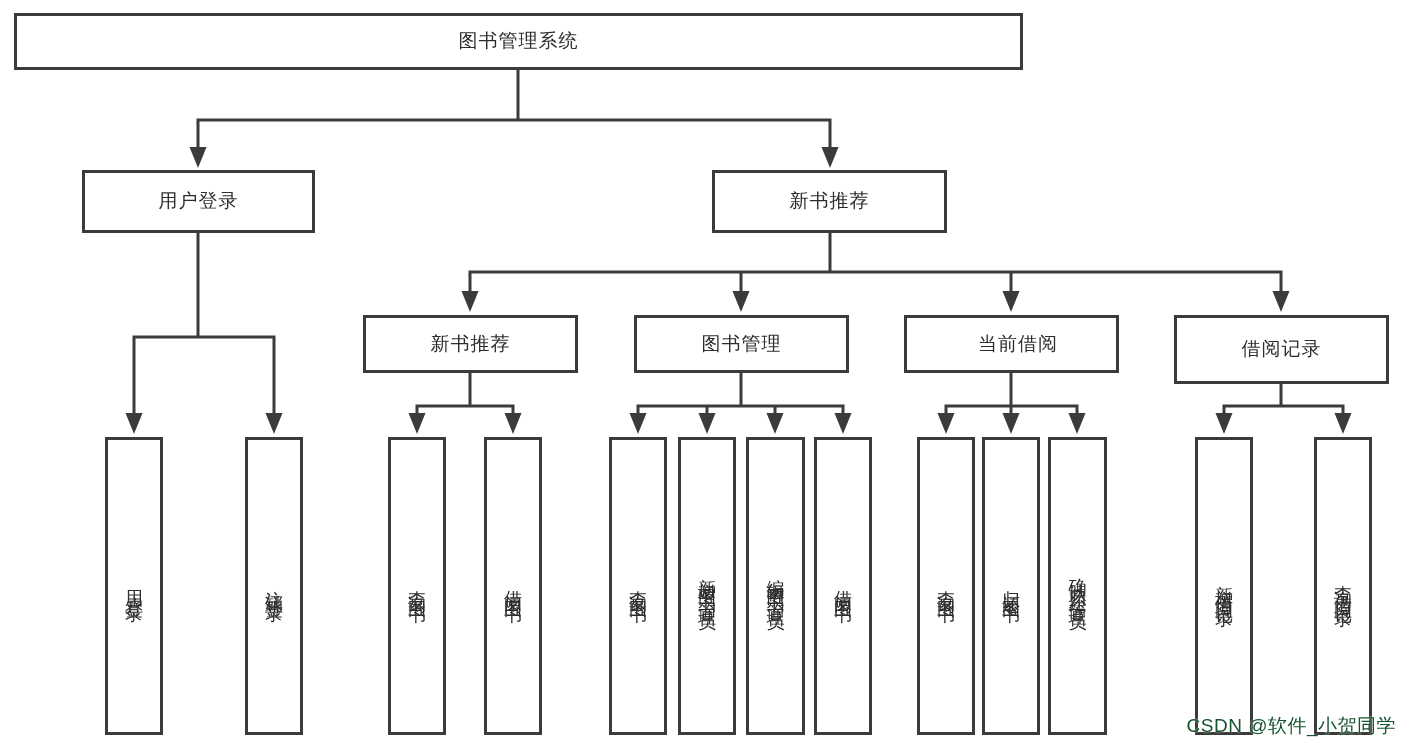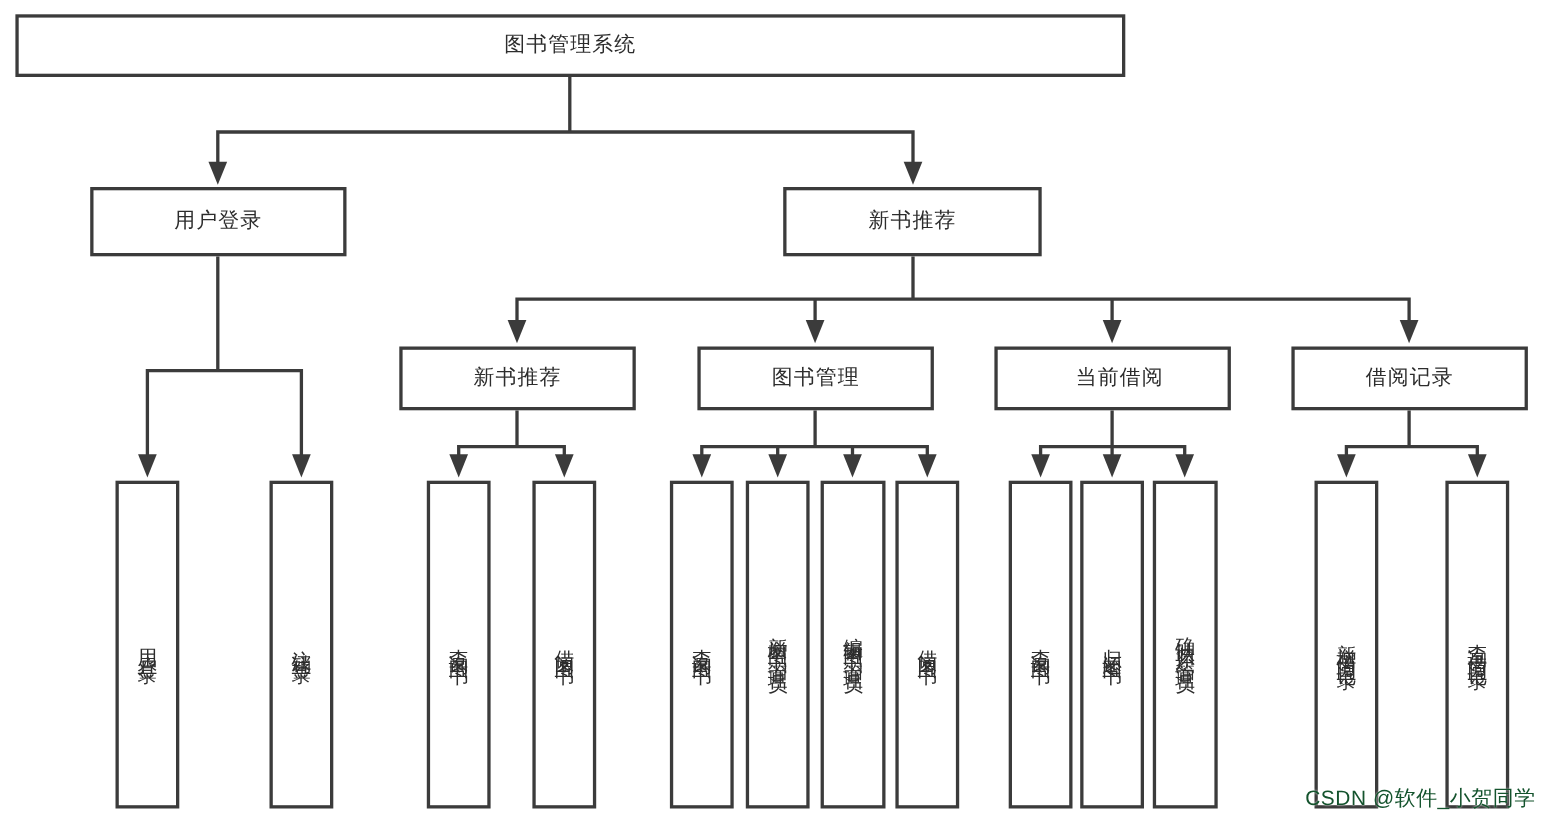--- a/index.html
+++ b/index.html
@@ -98,21 +98,21 @@
   </svg>
 
   <div class="node h-node" style="left:14px; top:13px; width:1009px; height:57px;">图书管理系统</div>
 
   <div class="node h-node" style="left:82px; top:170px; width:233px; height:63px;">用户登录</div>
   <div class="node h-node" style="left:712px; top:170px; width:235px; height:63px;">新书推荐</div>
 
   <div class="node h-node" style="left:363px; top:315px; width:215px; height:58px;">新书推荐</div>
   <div class="node h-node" style="left:634px; top:315px; width:215px; height:58px;">图书管理</div>
   <div class="node h-node" style="left:904px; top:315px; width:215px; height:58px;padding-left:13px;">当前借阅</div>
-  <div class="node h-node" style="left:1174px; top:315px; width:215px; height:58px;text-align:right;">借阅记录</div>
+  <div class="node h-node" style="left:1174px; top:315px; width:215px; height:69px;text-align:right;">借阅记录</div>
 
   <div class="node v-node" style="left:105px; top:437px; width:58px; height:298px;">用户登录</div>
   <div class="node v-node" style="left:245px; top:437px; width:58px; height:298px;">注销登录</div>
 
   <div class="node v-node" style="left:388px; top:437px; width:58px; height:298px;">查询图书</div>
   <div class="node v-node" style="left:484px; top:437px; width:58px; height:298px;">借阅图书</div>
 
   <div class="node v-node" style="left:609px; top:437px; width:58px; height:298px;">查询图书</div>
   <div class="node v-node" style="left:678px; top:437px; width:58px; height:298px;">新增图书（管理员）</div>
   <div class="node v-node" style="left:746px; top:437px; width:59px; height:298px;">编辑图书（管理员）</div>

